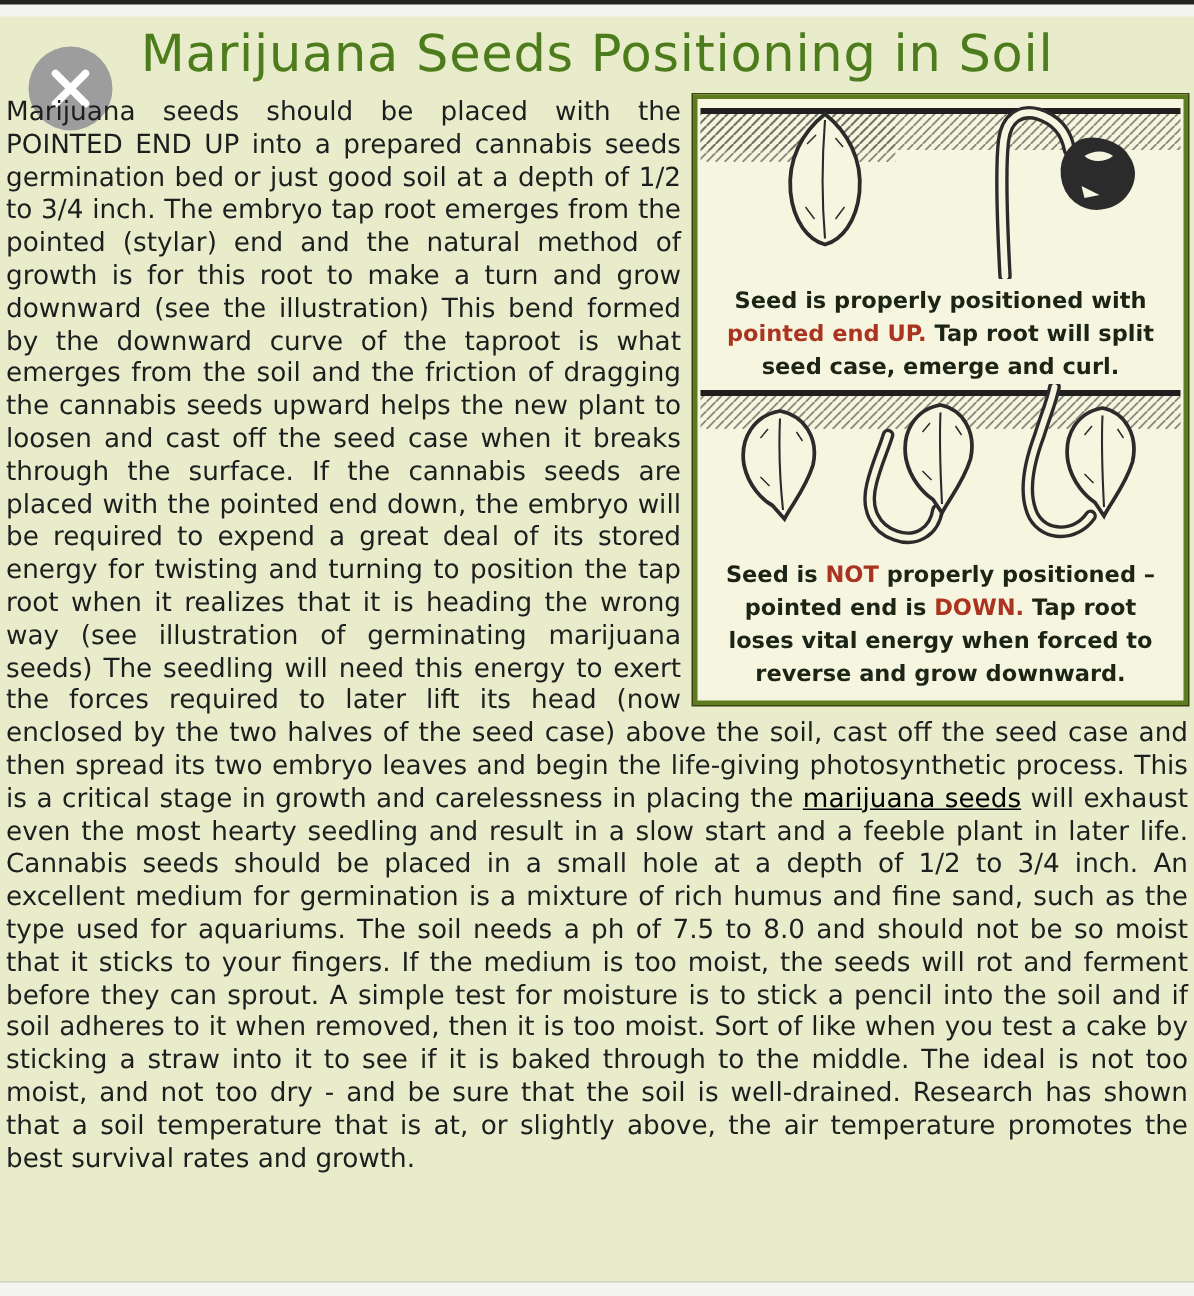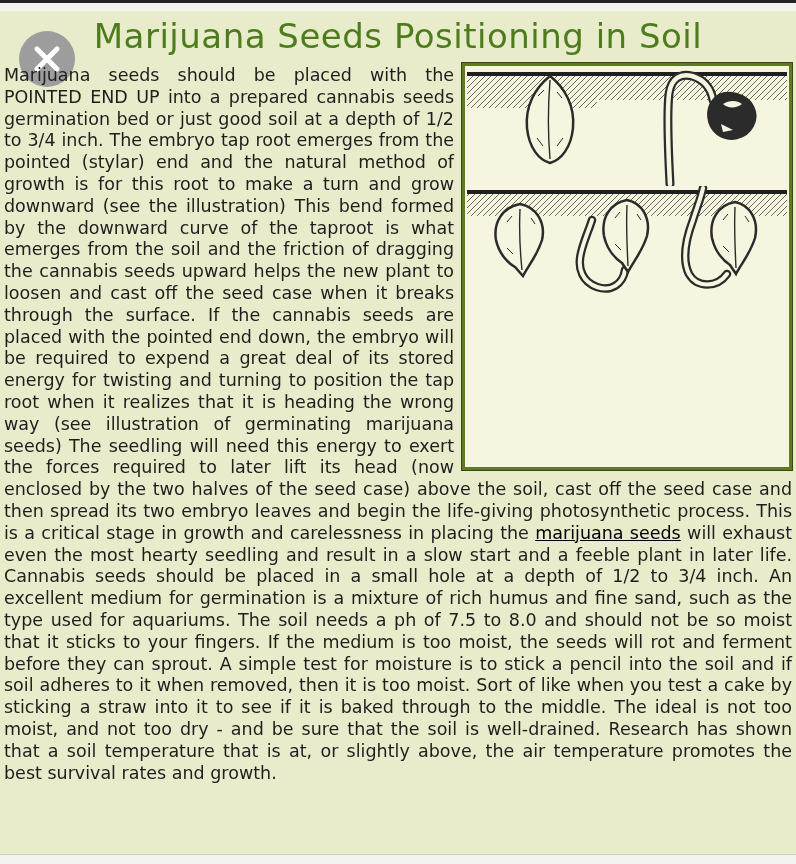--- a/index.html
+++ b/index.html
@@ -113,20 +113,23 @@
       <path d="M85,14 C83,40 83,70 85,93" fill="none" stroke="#2b2b2b" stroke-width="1.4"></path>
       <path d="M73,30 L79,24 M92,26 L97,32 M72,72 L78,80 M98,72 L92,80" stroke="#2b2b2b" stroke-width="1" fill="none"></path>
 
       <path d="M205,118 C203,80 202,45 204,28 C206,12 216,7 227,10 C240,14 246,23 248,34" fill="none" stroke="#2b2b2b" stroke-width="9" stroke-linecap="round"></path>
       <path d="M205,118 C203,80 202,45 204,28 C206,12 216,7 227,10 C240,14 246,23 248,34" fill="none" stroke="#f6f5e0" stroke-width="4.5" stroke-linecap="round"></path>
       <path d="M248,34 C240,44 242,60 252,68 C264,77 281,73 288,60 C295,47 287,32 272,28 C261,25 253,27 248,34 Z" fill="#2b2b2b" stroke="#2b2b2b" stroke-width="2"></path>
       <path d="M258,38 C264,34 272,34 277,38 C272,42 263,43 258,38 Z" fill="#f6f5e0"></path>
       <path d="M256,58 L268,64 L258,66 Z" fill="#f6f5e0"></path>
     </svg>
 
+    <div class="fig-caption top">
+      <span>Seed is properly positioned with </span><span class="hl">pointed end UP.</span><span> Tap root will split seed case, emerge and curl.</span>
+    </div>
 
     <svg class="fig-illus" width="324" height="112" viewBox="0 0 324 112">
 
       <rect x="2" y="4" width="320" height="4" fill="#1f1f1f"></rect>
       <rect x="2" y="8" width="320" height="22" fill="url(#hatch)"></rect>
 
       <path d="M55,18 C38,21 28,36 31,54 C34,68 43,77 50,81 L58,90 C63,80 72,70 77,54 C81,36 71,21 55,18 Z" fill="#f6f5e0" stroke="#2b2b2b" stroke-width="2.5"></path>
       <path d="M55,23 C54,45 55,65 57,84" fill="none" stroke="#2b2b2b" stroke-width="1.4"></path>
       <path d="M42,36 L47,30 M66,32 L70,38 M42,62 L48,68" stroke="#2b2b2b" stroke-width="1" fill="none"></path>
 
@@ -136,20 +139,23 @@
       <path d="M162,19 C161,41 162,60 163,80" fill="none" stroke="#2b2b2b" stroke-width="1.4"></path>
       <path d="M150,32 L155,26 M172,28 L176,34 M150,58 L156,64" stroke="#2b2b2b" stroke-width="1" fill="none"></path>
 
       <path d="M262,88 C252,102 232,102 224,88 C216,72 222,50 228,34 C232,21 236,12 238,2" fill="none" stroke="#2b2b2b" stroke-width="8.5" stroke-linecap="round"></path>
       <path d="M262,88 C252,102 232,102 224,88 C216,72 222,50 228,34 C232,21 236,12 238,2" fill="none" stroke="#f6f5e0" stroke-width="4" stroke-linecap="round"></path>
       <path d="M270,16 C253,19 244,34 247,52 C250,66 259,75 265,79 L271,88 C276,78 285,68 290,52 C294,34 285,19 270,16 Z" fill="#f6f5e0" stroke="#2b2b2b" stroke-width="2.5"></path>
       <path d="M270,21 C269,43 270,62 271,82" fill="none" stroke="#2b2b2b" stroke-width="1.4"></path>
       <path d="M258,34 L263,28 M280,30 L284,36 M258,60 L264,66" stroke="#2b2b2b" stroke-width="1" fill="none"></path>
     </svg>
 
+    <div class="fig-caption bottom">
+      <span>Seed is </span><span class="hl">NOT</span><span> properly positioned – pointed end is </span><span class="hl">DOWN.</span><span> Tap root loses vital energy when forced to reverse and grow downward.</span>
+    </div>
 
   </div>
 
   <span>Marijuana seeds should be placed with the POINTED END UP into a prepared cannabis seeds germination bed or just good soil at a depth of 1/2 to 3/4 inch. The embryo tap root emerges from the pointed (stylar) end and the natural method of growth is for this root to make a turn and grow downward (see the illustration) This bend formed by the downward curve of the taproot is what emerges from the soil and the friction of dragging the cannabis seeds upward helps the new plant to loosen and cast off the seed case when it breaks through the surface. If the cannabis seeds are placed with the pointed end down, the embryo will be required to expend a great deal of its stored energy for twisting and turning to position the tap root when it realizes that it is heading the wrong way (see illustration of germinating marijuana seeds) The seedling will need this energy to exert the forces required to later lift its head (now enclosed by the two halves of the seed case) above the soil, cast off the seed case and then spread its two embryo leaves and begin the life-giving photosynthetic process. This is a critical stage in growth and carelessness in placing the </span><a class="seed-link" href="#">marijuana seeds</a><span> will exhaust even the most hearty seedling and result in a slow start and a feeble plant in later life. Cannabis seeds should be placed in a small hole at a depth of 1/2 to 3/4 inch. An excellent medium for germination is a mixture of rich humus and fine sand, such as the type used for aquariums. The soil needs a ph of 7.5 to 8.0 and should not be so moist that it sticks to your fingers. If the medium is too moist, the seeds will rot and ferment before they can sprout. A simple test for moisture is to stick a pencil into the soil and if soil adheres to it when removed, then it is too moist. Sort of like when you test a cake by sticking a straw into it to see if it is baked through to the middle. The ideal is not too moist, and not too dry - and be sure that the soil is well-drained. Research has shown that a soil temperature that is at, or slightly above, the air temperature promotes the best survival rates and growth.</span>
 
 </div>
 
 <div class="bottom-strip"></div>
 
 </body></html>

